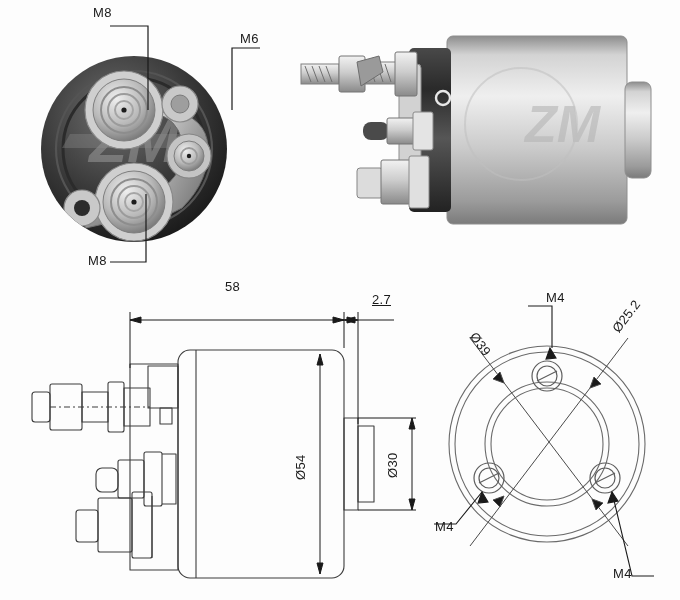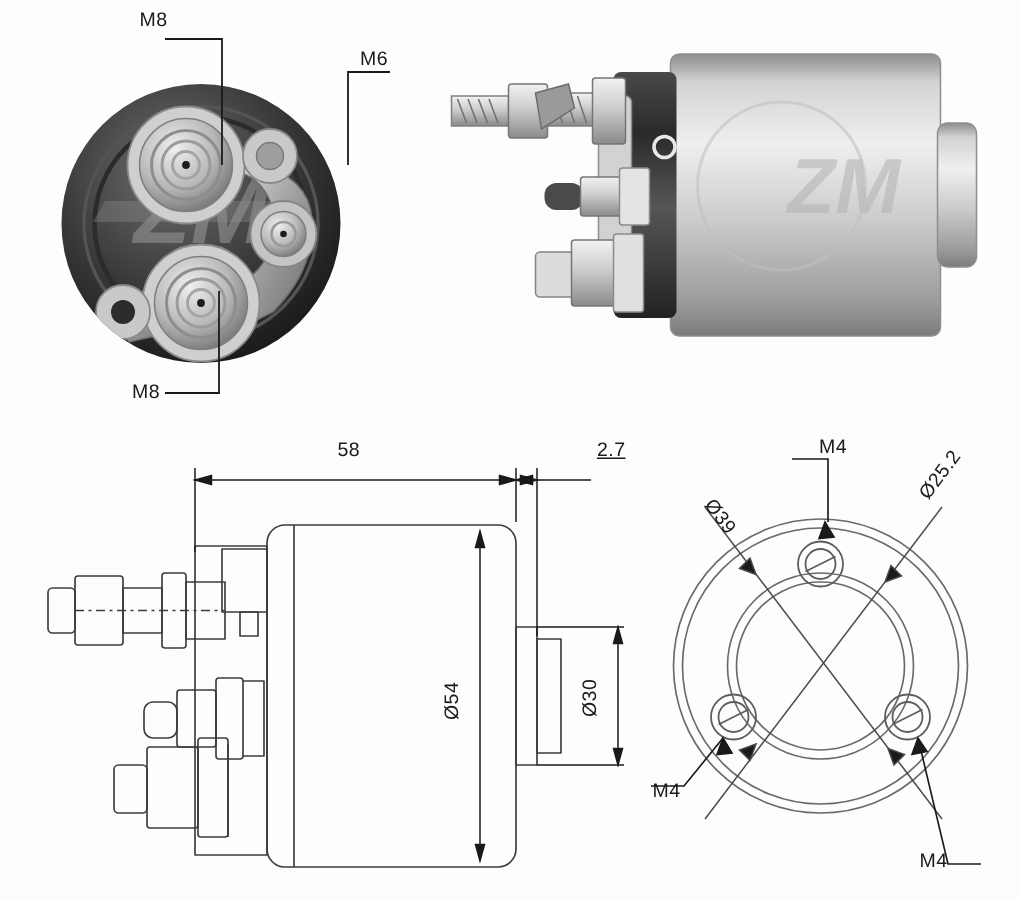--- a/index.html
+++ b/index.html
@@ -253,22 +253,22 @@
       <path d="M310 282 L307 271 L313 271 Z"></path>
 
       <line x1="402" y1="126" x2="402" y2="218"></line>
       <path d="M402 126 L399 137 L405 137 Z"></path>
       <path d="M402 218 L399 207 L405 207 Z"></path>
       <line x1="348" y1="126" x2="406" y2="126"></line>
       <line x1="348" y1="218" x2="406" y2="218"></line>
     </g>
   </svg>
 
-  <div class="lbl" style="left:225px;top:293px;">58</div>
-  <div class="lbl" style="left:398px;top:293px;text-decoration:underline;">2.7</div>
+  <div class="lbl" style="left:225px;top:280px;">58</div>
+  <div class="lbl" style="left:372px;top:293px;text-decoration:underline;">2.7</div>
   <div class="lbl rot90" style="left:294px;top:480px;">Ø54</div>
   <div class="lbl rot90" style="left:386px;top:478px;">Ø30</div>
 
   <svg width="250" height="300" style="position:absolute;left:432px;top:296px;">
     <g fill="none" stroke="#6a6a6a" stroke-width="1.1">
       <circle cx="115" cy="148" r="98"></circle>
       <circle cx="115" cy="148" r="92"></circle>
       <circle cx="115" cy="148" r="62"></circle>
       <circle cx="115" cy="148" r="56"></circle>
     </g>

